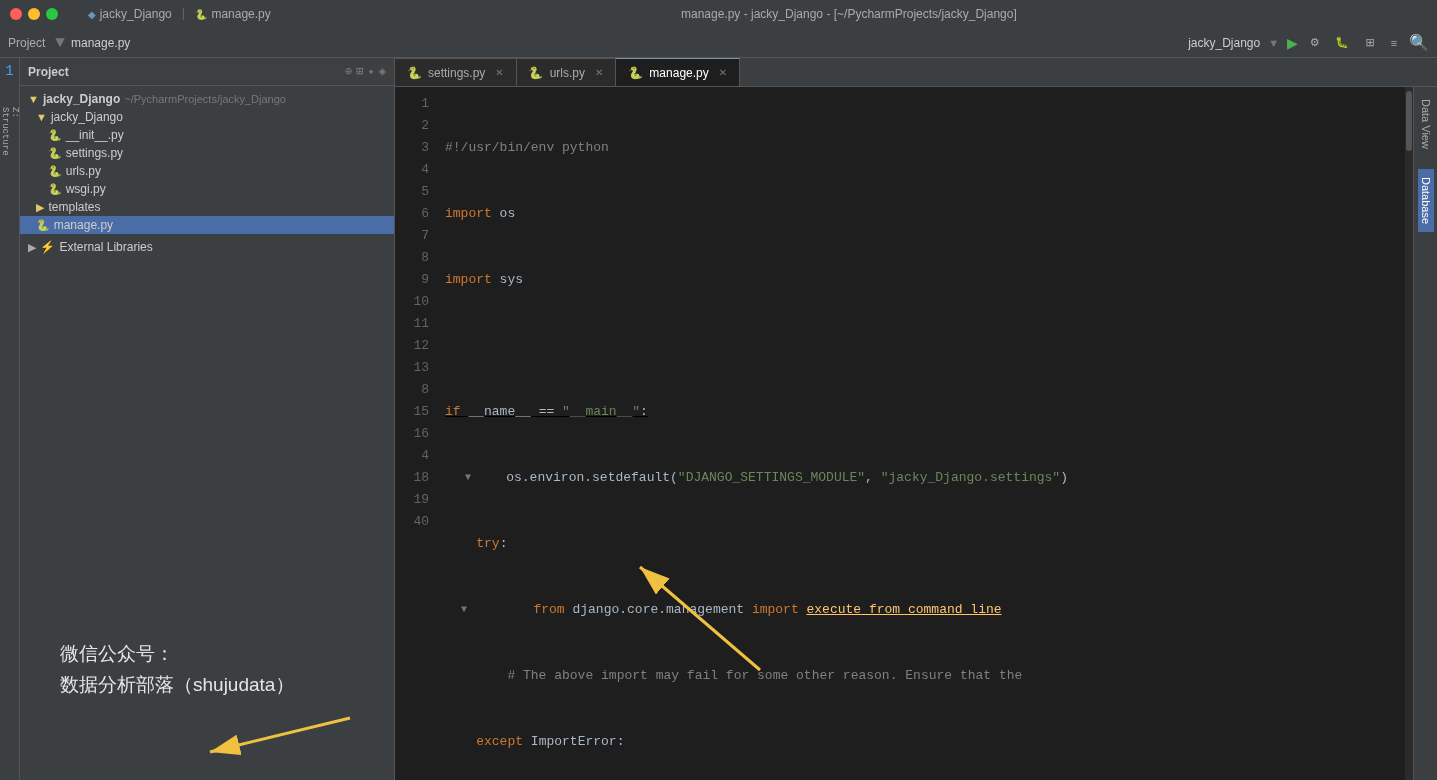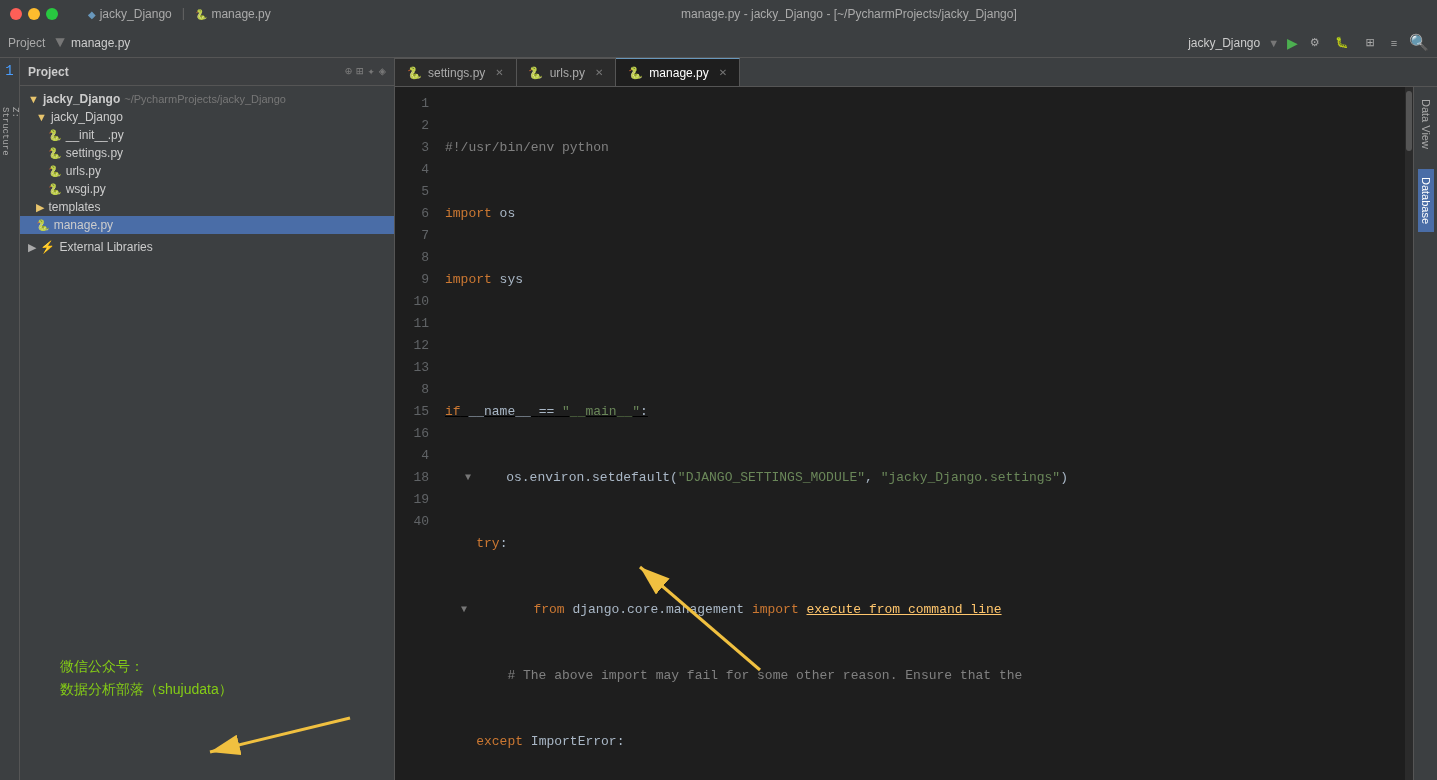--- a/index.html
+++ b/index.html
@@ -191,22 +191,22 @@
     .tree-icon { margin-right: 4px; font-size: 11px; }
     .tree-indent-1 { padding-left: 16px; }
     .tree-indent-2 { padding-left: 28px; }
     .folder-icon { color: #e8c56d; }
     .py-file-icon { color: #6897bb; }
 
     .watermark {
       position: absolute;
       bottom: 80px;
       left: 40px;
-      color: #84cc16;
-      font-size: 14px;
+      color: #e5e5e5;
+      font-size: 19px;
       font-family: -apple-system, sans-serif;
       line-height: 1.6;
     }
 
     
     #right-side {
       flex: 1;
       display: flex;
       flex-direction: column;
     }

